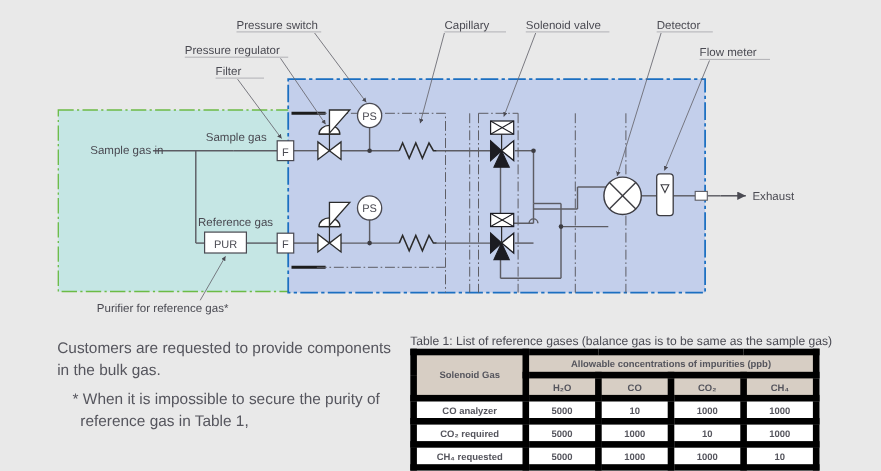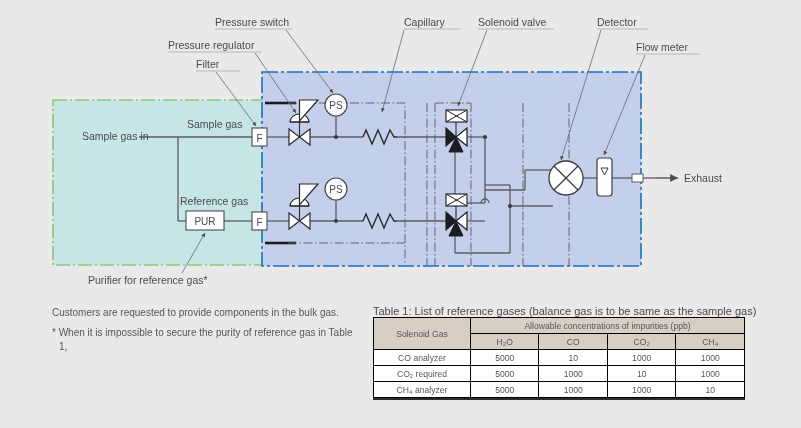--- a/index.html
+++ b/index.html
@@ -39,28 +39,29 @@
     fill: #4a4a52;
     font-family: "Liberation Sans", sans-serif;
   }
 
   
   .notes {
     position: absolute;
     left: 52px;
     top: 306px;
     width: 310px;
-    font-size: 10px;
+    font-size: 14px;
     line-height: 1.45;
     color: #55555d;
   }
   .notes .n2 {
     margin-top: 5px;
     padding-left: 7px;
     text-indent: -7px;
+    margin-left: 14px;
   }
   .notes .n2 .cont { display: block; text-indent: 0; padding-left: 7px; }
 
   
   .tablewrap {
     position: absolute;
     left: 373px;
     top: 305px;
     width: 372px;
   }
@@ -71,24 +72,24 @@
     white-space: nowrap;
   }
   table.reftable {
     border-collapse: collapse;
     width: 372px;
     font-size: 8.6px;
     color: #55555d;
     background: #fff;
   }
   table.reftable th, table.reftable td {
-    border: 1px solid #000000;
+    border: 6px solid #000000;
     text-align: center;
     padding: 1px 2px;
-    font-weight: normal;
+    font-weight: bold;
     height: 13px;
     line-height: 12px;
   }
   table.reftable thead th { background: #d7cec4; }
   table.reftable .measured-head {
     width: 92px;
     background: #d7cec4;
   }
   table.reftable tbody td { background: #ffffff; }
   table.reftable tbody td.gasname { text-align: center; }
@@ -353,21 +354,21 @@
           <td>1000</td>
         </tr>
         <tr>
           <td class="gasname">CO₂ required</td>
           <td>5000</td>
           <td>1000</td>
           <td>10</td>
           <td>1000</td>
         </tr>
         <tr>
-          <td class="gasname">CH₄ analyzer</td>
+          <td class="gasname">CH₄ requested</td>
           <td>5000</td>
           <td>1000</td>
           <td>1000</td>
           <td>10</td>
         </tr>
       </tbody>
     </table>
     <div class="tbl-underline"></div>
   </div>
 

